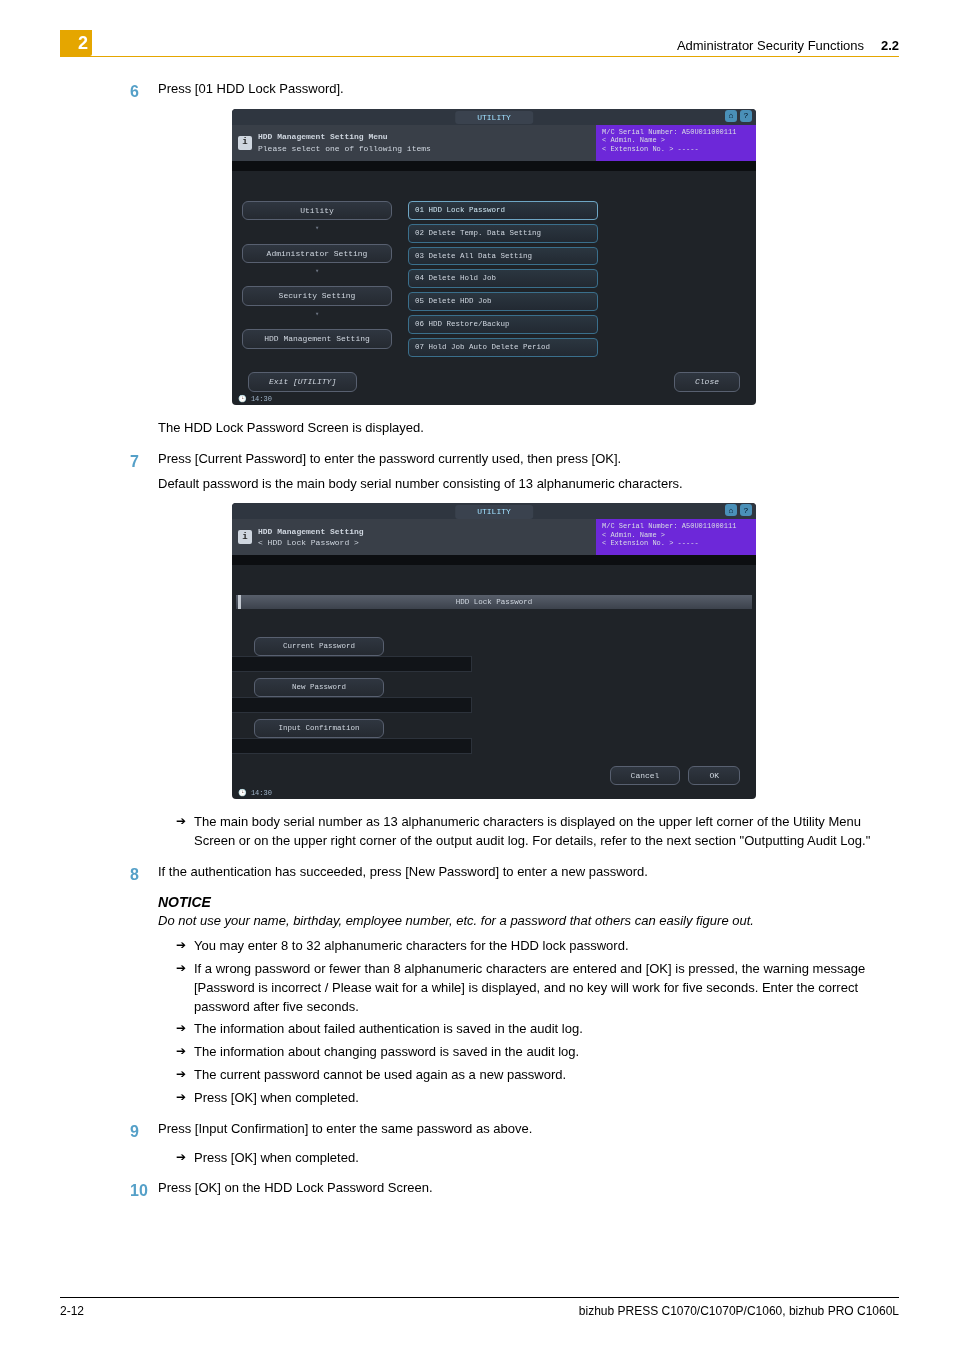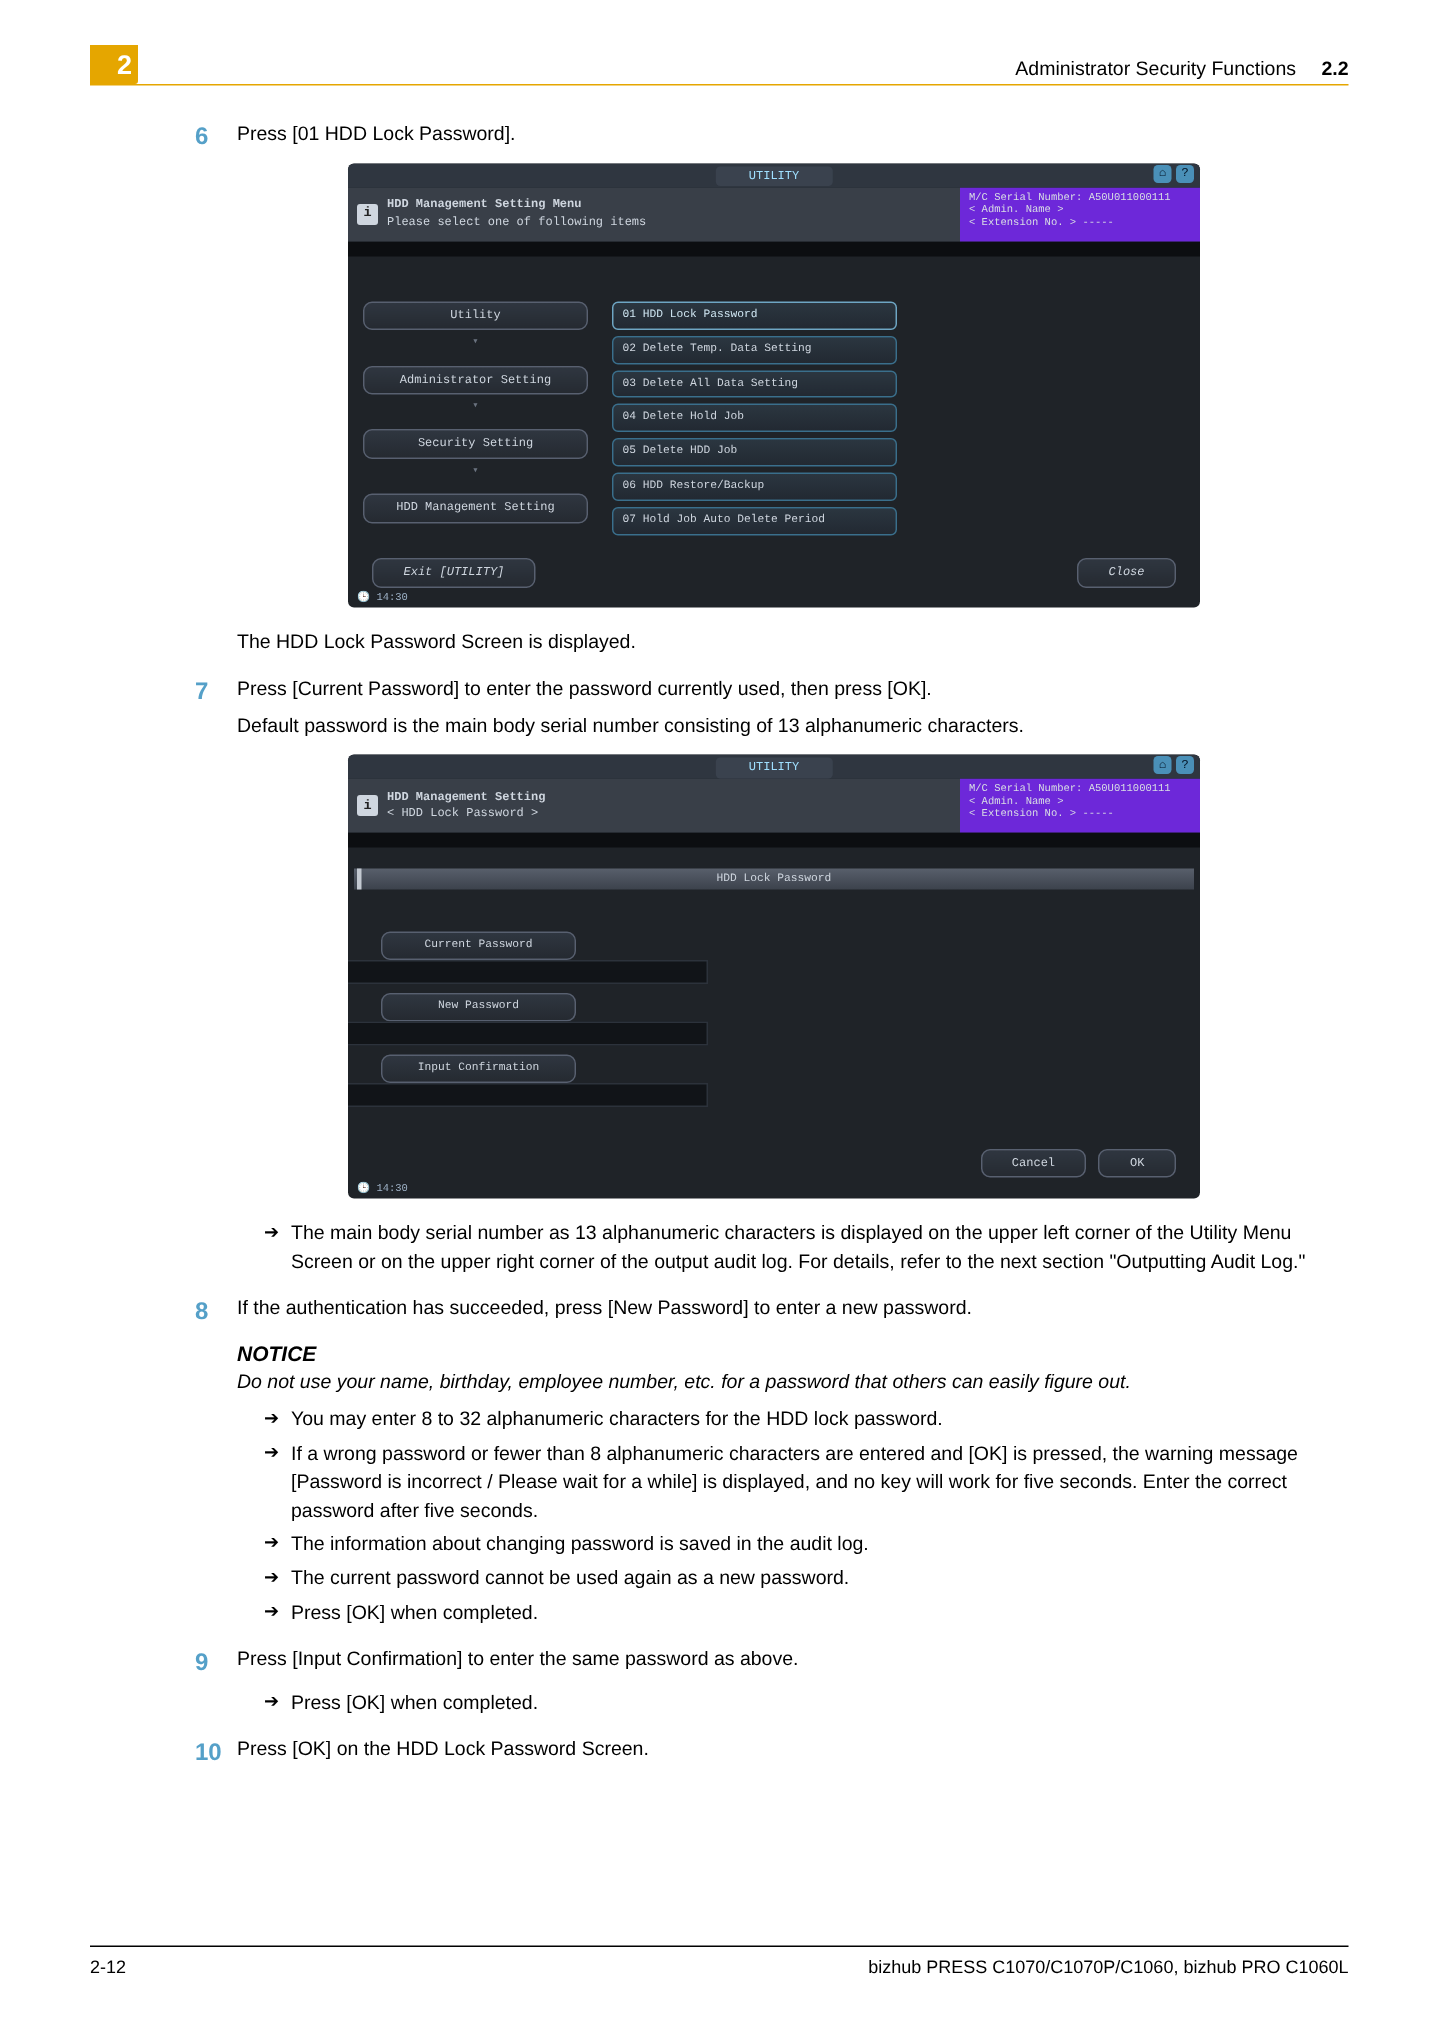--- a/index.html
+++ b/index.html
@@ -11,42 +11,42 @@
   .hdr-sec { position: absolute; top: 38px; right: 55px; font-weight: bold; font-size: 13px; }
   .content { position: absolute; top: 80px; left: 130px; right: 60px; font-size: 13px; line-height: 1.45; }
   .stepnum { position: absolute; left: -28px; font-size: 16px; font-weight: bold; color: #55a0c8; }
   .step { position: relative; margin-left: 28px; margin-bottom: 10px; }
   .indent { margin-left: 28px; margin-bottom: 12px; }
   .arrowlist { margin-left: 46px; margin-bottom: 12px; }
   .arrowlist li { list-style: none; position: relative; padding-left: 18px; margin-bottom: 4px; }
   .arrowlist li::before { content: "➔"; position: absolute; left: 0; top: 0; font-size: 12px; }
   .notice { font-style: italic; font-weight: bold; font-size: 14px; margin-left: 28px; margin-top: 6px; }
   .noticebody { font-style: italic; margin-left: 28px; margin-bottom: 6px; }
-  .screenshot { width: 568px; height: 296px; margin: 8px 0 14px 102px; background: #1f2328; border-radius: 4px; position: relative; font-family: "Courier New", monospace; color: #cfd6df; font-size: 8px; overflow: hidden; }
+  .screenshot { width: 524px; height: 296px; margin: 8px 0 14px 102px; background: #1f2328; border-radius: 4px; position: relative; font-family: "Courier New", monospace; color: #cfd6df; font-size: 8px; overflow: hidden; }
   .topbar { height: 16px; background: #2f3640; position: relative; }
   .topbar .pill { position: absolute; left: 50%; top: 2px; transform: translateX(-50%); background: #3a424e; color: #a0e0ff; border-radius: 3px; padding: 1px 22px; font-size: 8px; }
   .topbar .hicons { position: absolute; right: 4px; top: 1px; display: flex; gap: 3px; }
   .hi { width: 12px; height: 12px; background: #4a90b8; border-radius: 3px; display:flex; align-items:center; justify-content:center; color:#012; font-size:8px; }
   .infobar { height: 36px; display: flex; }
   .infobar .left { flex: 1; background: #393f48; display: flex; align-items: center; padding-left: 6px; gap: 6px; }
   .infobar .iicon { width: 14px; height: 14px; background: #cfd6df; color:#222; border-radius: 2px; display:flex; align-items:center; justify-content:center; font-size:9px; font-weight:bold; }
   .infobar .right { width: 160px; background: #6d28d9; padding: 3px 6px; font-size: 7px; line-height: 1.2; color:#d8dde4; }
   .blackband { height: 10px; background: #0c0e11; }
   .body1 { position: relative; flex:1; display:flex; padding: 30px 10px 0 10px; height: 192px; }
   .navcol { width: 150px; display:flex; flex-direction:column; gap: 10px; }
   .navbtn { border: 1px solid #586070; border-radius: 6px; padding: 3px 6px; font-size: 8px; color:#cfd6df; background: linear-gradient(#2f3640,#252a31); text-align:center; }
   .navarrow { text-align:center; color:#6b7380; font-size: 7px; margin-top:-7px; }
   .listcol { width: 190px; margin-left: 16px; display:flex; flex-direction:column; gap: 4px; }
   .listbtn { border: 1px solid #3a6f8c; border-radius: 4px; padding: 3px 6px; font-size: 7.5px; color:#cfd6df; background: linear-gradient(#2b3640,#222932); }
   .listbtn.sel { border-color:#6ea6c4; color:#cfe6f2; }
   .botbar { position: absolute; bottom: 12px; left: 0; right: 0; height: 22px; display:flex; justify-content:space-between; padding: 0 16px; align-items:center;font-style:italic; }
   .bbtn { border: 1px solid #586070; border-radius: 6px; padding: 3px 20px; font-size: 8px; background: linear-gradient(#2f3640,#252a31); color:#cfd6df; }
   .clock { position:absolute; bottom:1px; left:6px; font-size:7px; color:#9fb3c8; }
   .body2 { padding-top: 14px; }
-  .sectionhdr { background: linear-gradient(#585f6b,#3c424c); height: 14px; display:flex; align-items:center; justify-content:center; font-size:7.5px; color:#cfd6df; margin: 0 4px 28px 4px; position:relative; }
+  .sectionhdr { background: linear-gradient(#585f6b,#3c424c); height: 14px; display:flex; align-items:center; justify-content:center; font-size:7.5px; color:#cfd6df; margin: 16px 4px 28px 4px; position:relative; }
   .sectionhdr::before { content:""; position:absolute; left:2px; top:0; bottom:0; width:3px; background:#c3c9d1; }
   .pwcol { margin-left: 22px; display:flex; flex-direction:column; gap:6px; width: 130px; }
   .pwbtn { border: 1px solid #586070; border-radius: 6px; padding: 3px 6px; font-size: 7.5px; text-align:center; background: linear-gradient(#2f3640,#252a31); color:#cfd6df; }
   .pwrow { display:flex; gap:0; align-items:center;flex-direction:column; }
   .pwfield { width: 300px; height: 16px; background:#111418; border:1px solid #2c323b; margin-left:6px; }
   .botright { position:absolute; bottom:14px; right:16px; display:flex; gap:8px; }
   .footer { position: absolute; bottom: 32px; left: 60px; right: 55px; border-top: 1px solid #000; padding-top: 6px; display:flex; justify-content:space-between; font-size: 12px; }
 </style>
 </head>
 <body>
@@ -177,20 +177,21 @@
     <span class="stepnum">8</span>
     <span>If the authentication has succeeded, press [New Password] to enter a new password.</span>
   </div>
 
   <div class="notice">NOTICE</div>
   <div class="noticebody">Do not use your name, birthday, employee number, etc. for a password that others can easily figure out.</div>
 
   <ul class="arrowlist">
     <li>You may enter 8 to 32 alphanumeric characters for the HDD lock password.</li>
     <li>If a wrong password or fewer than 8 alphanumeric characters are entered and [OK] is pressed, the warning message [Password is incorrect / Please wait for a while] is displayed, and no key will work for five seconds. Enter the correct password after five seconds.</li>
+    <li>The information about failed authentication is saved in the audit log.</li>
     <li>The information about changing password is saved in the audit log.</li>
     <li>The current password cannot be used again as a new password.</li>
     <li>Press [OK] when completed.</li>
   </ul>
 
   <div class="step">
     <span class="stepnum">9</span>
     <span>Press [Input Confirmation] to enter the same password as above.</span>
   </div>
   <ul class="arrowlist">

